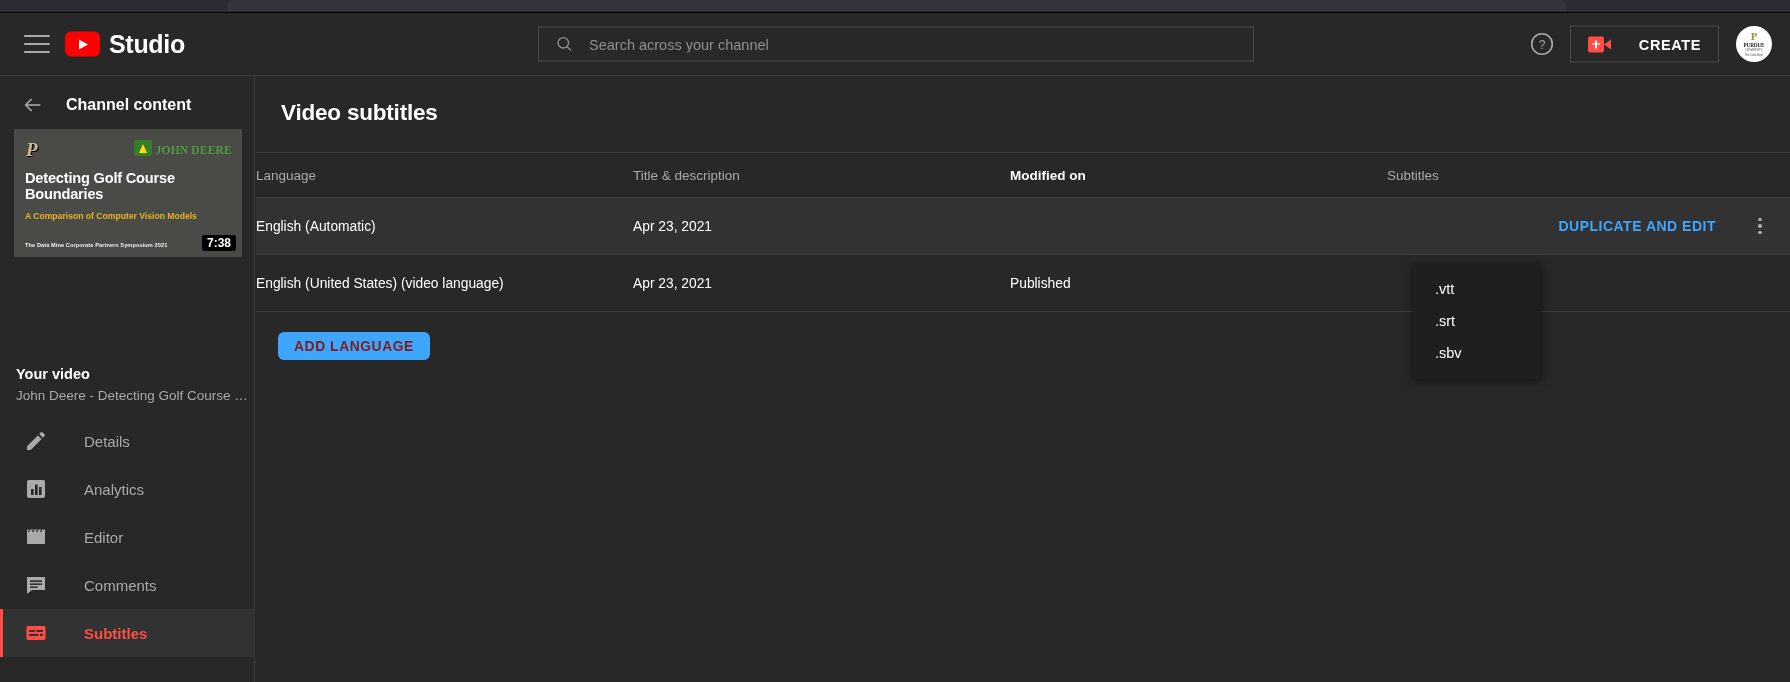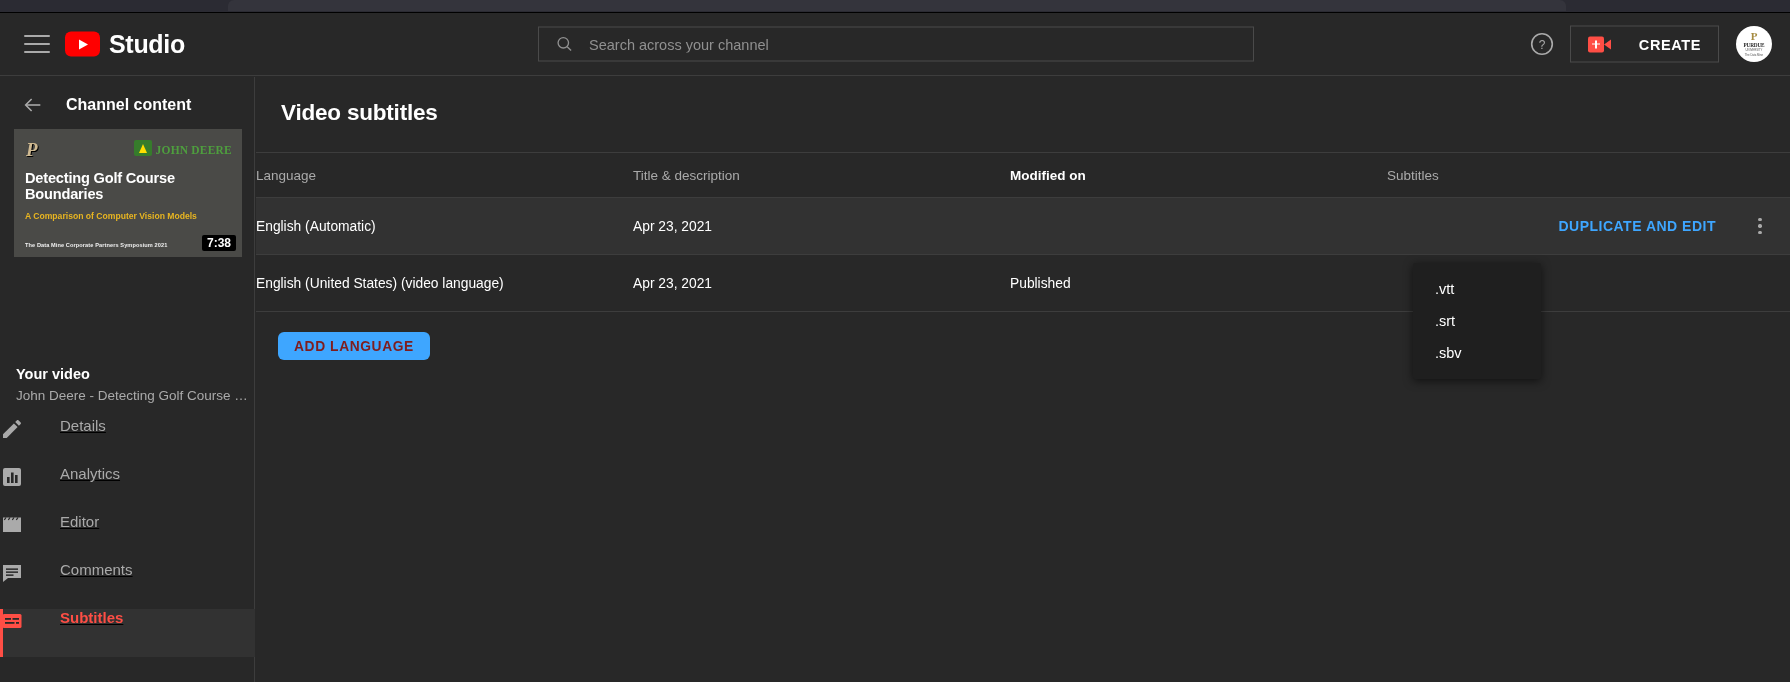--- a/index.html
+++ b/index.html
@@ -124,22 +124,22 @@
   .thumb-dur { position: absolute; right: 6px; bottom: 6px; background: #000;
                color: #fff; font-size: 12px; font-weight: bold; padding: 1px 5px; border-radius: 2px; }
 
   .your-video { position: absolute; top: 289px; left: 16px;
                 color: #fff; font-size: 14.5px; font-weight: bold; }
   .video-name { position: absolute; top: 311px; left: 16px;
                 color: #aaa; font-size: 13.5px; }
 
   .nav { position: absolute; top: 340px; left: 0; width: 255px; }
   .nav-item {
-    position: relative; display: flex; height: 48px;
-    cursor: pointer; text-decoration: underline;
+    position: relative; display: flex; align-items: center; height: 48px;
+    padding-left: 24px; cursor: pointer;
   }
   .nav-item .ic { width: 24px; height: 24px; flex: 0 0 auto; }
   .nav-item .lbl { margin-left: 36px; color: #aaa; font-size: 15px; }
   .nav-item.active { background: #323232; }
   .nav-item.active::before {
     content: ""; position: absolute; left: 0; top: 0; width: 3px; height: 100%; background: #ff4e45;
   }
   .nav-item.active .lbl { color: #ff4e45; font-weight: bold; }
 
   

